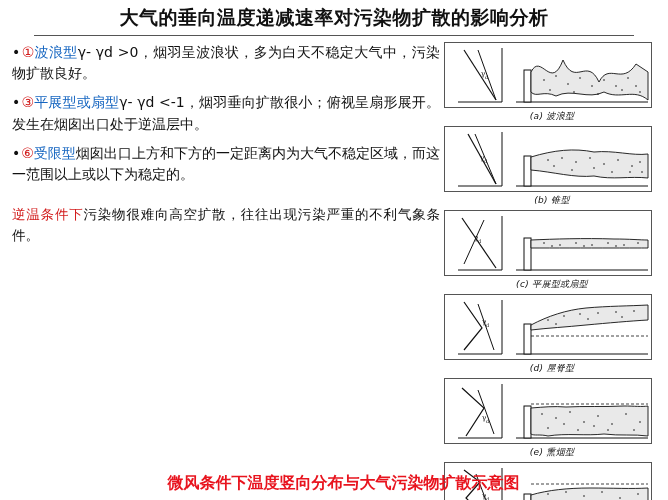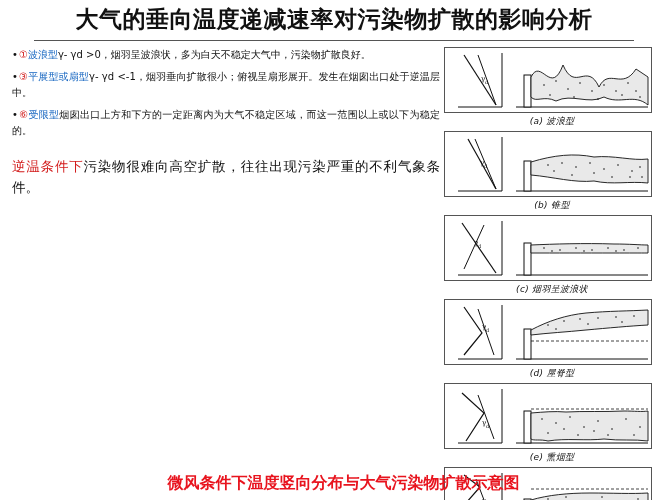--- a/index.html
+++ b/index.html
@@ -16,21 +16,21 @@
   }
   .page {
     position: relative;
     width: 668px;
     height: 500px;
     box-sizing: border-box;
     padding: 4px 8px 0 8px;
   }
   .title {
     text-align: center;
-    font-size: 23px;
+    font-size: 19px;
     font-weight: bold;
     letter-spacing: 0.5px;
     color: #111;
     padding: 2px 0 4px 0;
     line-height: 1.2;
   }
   .title-rule {
     border: 0;
     border-top: 1px solid #555;
     margin: 2px 26px 6px 26px;
@@ -45,21 +45,21 @@
     flex: 0 0 432px;
     padding-left: 4px;
     box-sizing: border-box;
   }
   .fig-col {
     flex: 1 1 auto;
     padding-left: 4px;
     box-sizing: border-box;
   }
   .item {
-    font-size: 10px;
+    font-size: 14px;
     line-height: 1.55;
     margin-bottom: 7px;
     text-align: justify;
   }
   .bullet {
     margin-right: 1px;
   }
   .num {
     color: #d21b1b;
   }
@@ -218,21 +218,21 @@
           <circle cx="132" cy="33" r="0.8" fill="#111"></circle>
             <circle cx="148" cy="35" r="0.8" fill="#111"></circle>
           <circle cx="164" cy="33" r="0.8" fill="#111"></circle>
             <circle cx="180" cy="35" r="0.8" fill="#111"></circle>
           <circle cx="194" cy="33" r="0.8" fill="#111"></circle>
             <circle cx="108" cy="36" r="0.8" fill="#111"></circle>
           <circle cx="140" cy="36" r="0.8" fill="#111"></circle>
             <circle cx="172" cy="36" r="0.8" fill="#111"></circle>
         </svg>
       </div>
-      <div class="panel-label">(c) 烟羽呈波浪状</div>
+      <div class="panel-label">(c) 平展型或扇型</div>
 
       <div class="panel">
         <svg width="208" height="66" viewBox="0 0 208 66">
           <rect x="0.5" y="0.5" width="207" height="65" fill="#fff" stroke="#555" stroke-width="1"></rect>
           <line x1="58" y1="6" x2="58" y2="60" stroke="#111" stroke-width="1"></line>
           <line x1="58" y1="60" x2="14" y2="60" stroke="#111" stroke-width="1"></line>
           <polyline points="20,8 38,34 20,56" fill="none" stroke="#111" stroke-width="1.2"></polyline>
           <line x1="34" y1="10" x2="50" y2="56" stroke="#111" stroke-width="1"></line>
           <text x="38" y="30" font-size="7" font-family="DejaVu Serif, serif" fill="#111">γ</text>
           <text x="42" y="33" font-size="5" font-family="DejaVu Serif, serif" fill="#111">d</text>

